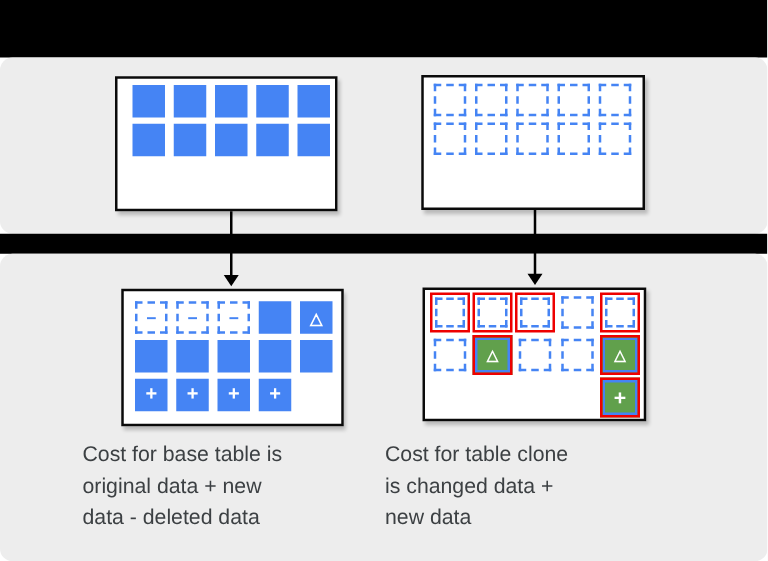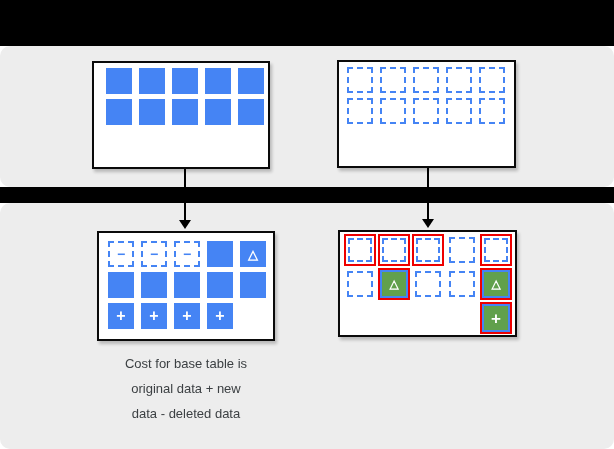--- a/index.html
+++ b/index.html
@@ -48,22 +48,22 @@
   .t-red-green-triangle{font-size:12px;}
   .t-red-green-plus{font-size:17px;}
   .t-empty{visibility:hidden;}
   .arrow-stem{position:absolute;width:2px;background:#000;}
   .arrow-head{
     position:absolute;width:0;height:0;
     border-left:6px solid transparent;border-right:6px solid transparent;
     border-top:9px solid #000;
   }
   .caption{
-    position:absolute;width:240px;text-align:center;
-    font-size:13px;line-height:25px;color:var(--text-gray,#3c4043);
+    position:absolute;width:240px;text-align:left;
+    font-size:17px;line-height:25px;color:var(--text-gray,#3c4043);
     white-space:pre-line;
   }
 </style>
 </head>
 <body>
 
 <div class="canvas">
 
   <div class="bar top-bar"></div>
   <div class="section section-top"></div>
@@ -143,14 +143,17 @@
         <div class="cell t-empty"></div>
         <div class="cell t-empty"></div>
         <div class="cell t-red-green-plus">+</div>
       </div>
   </div>
 
   <div class="caption" style="left:66px;top:351px;">Cost for base table is
 original data + new
 data - deleted data</div>
 
+  <div class="caption" style="left:308px;top:351px;">Cost for table clone
+is changed data +
+new data</div>
 
 </div>
 
 </body></html>

